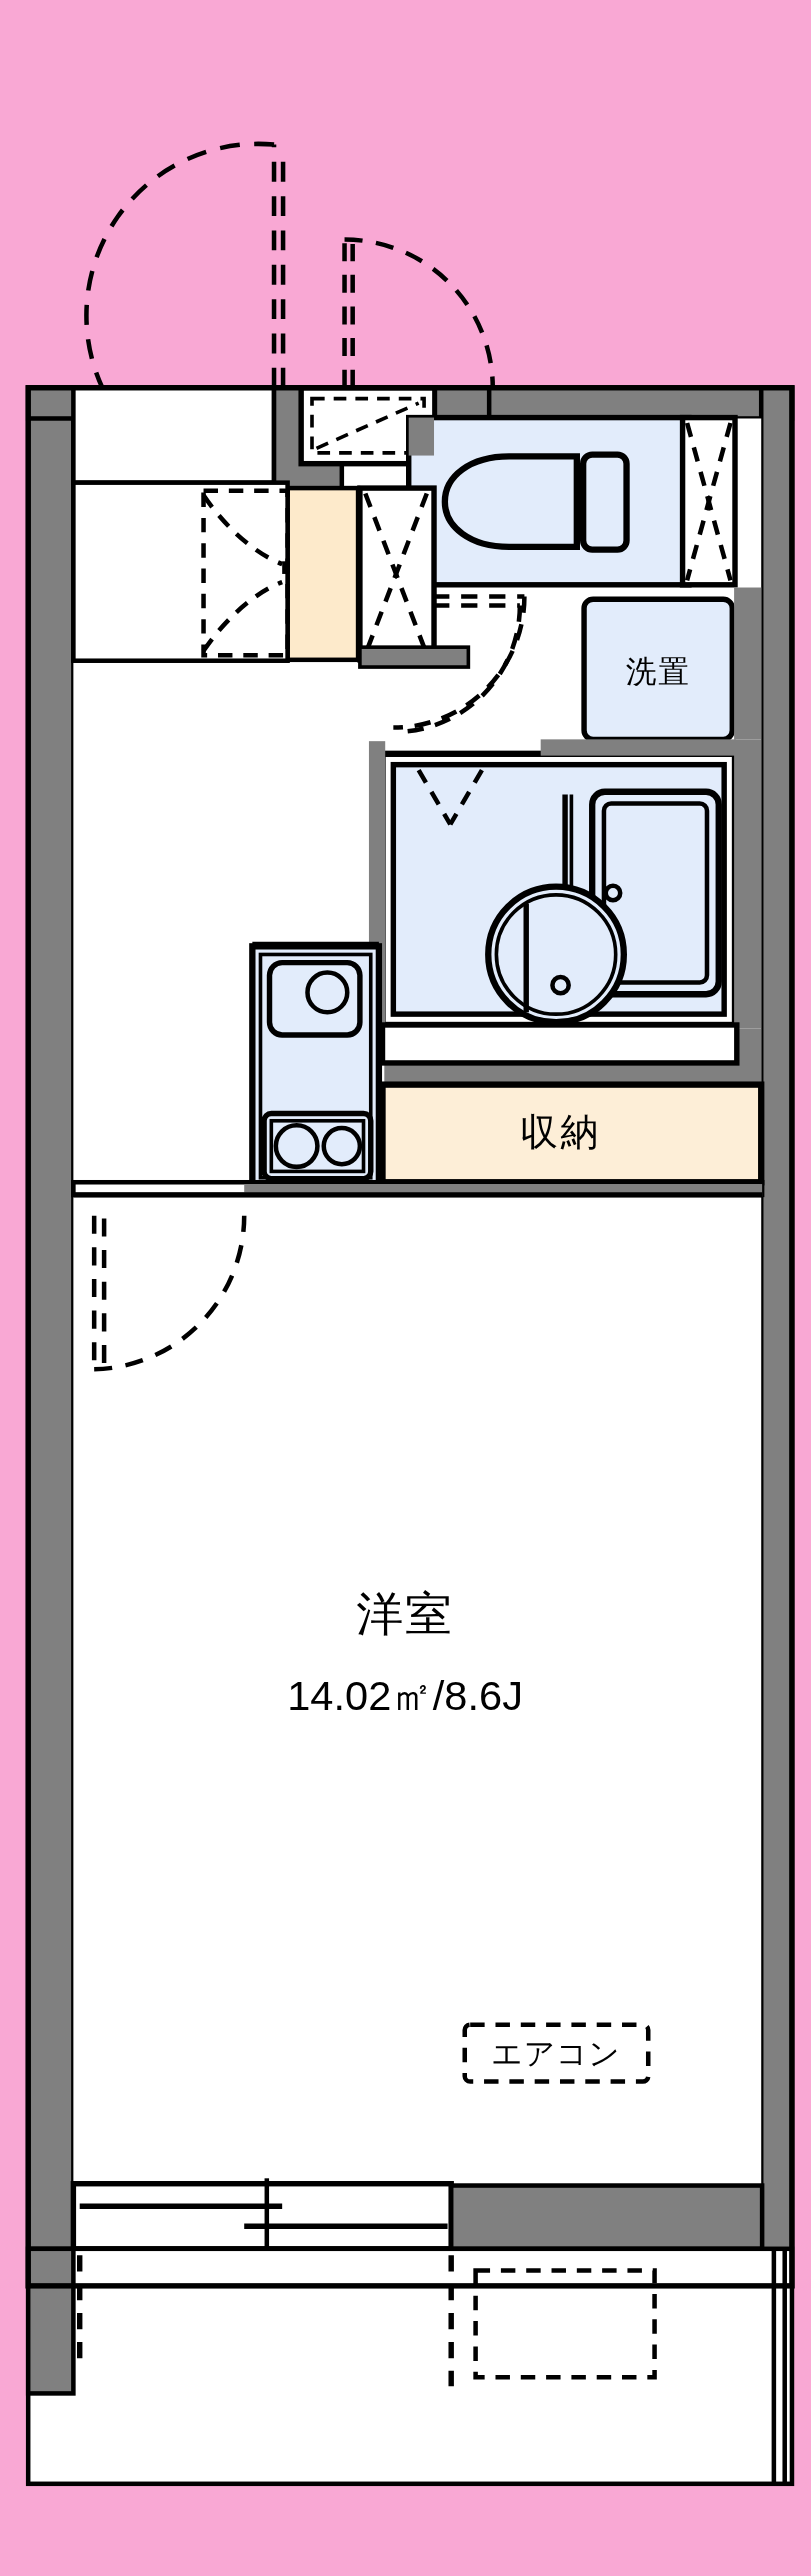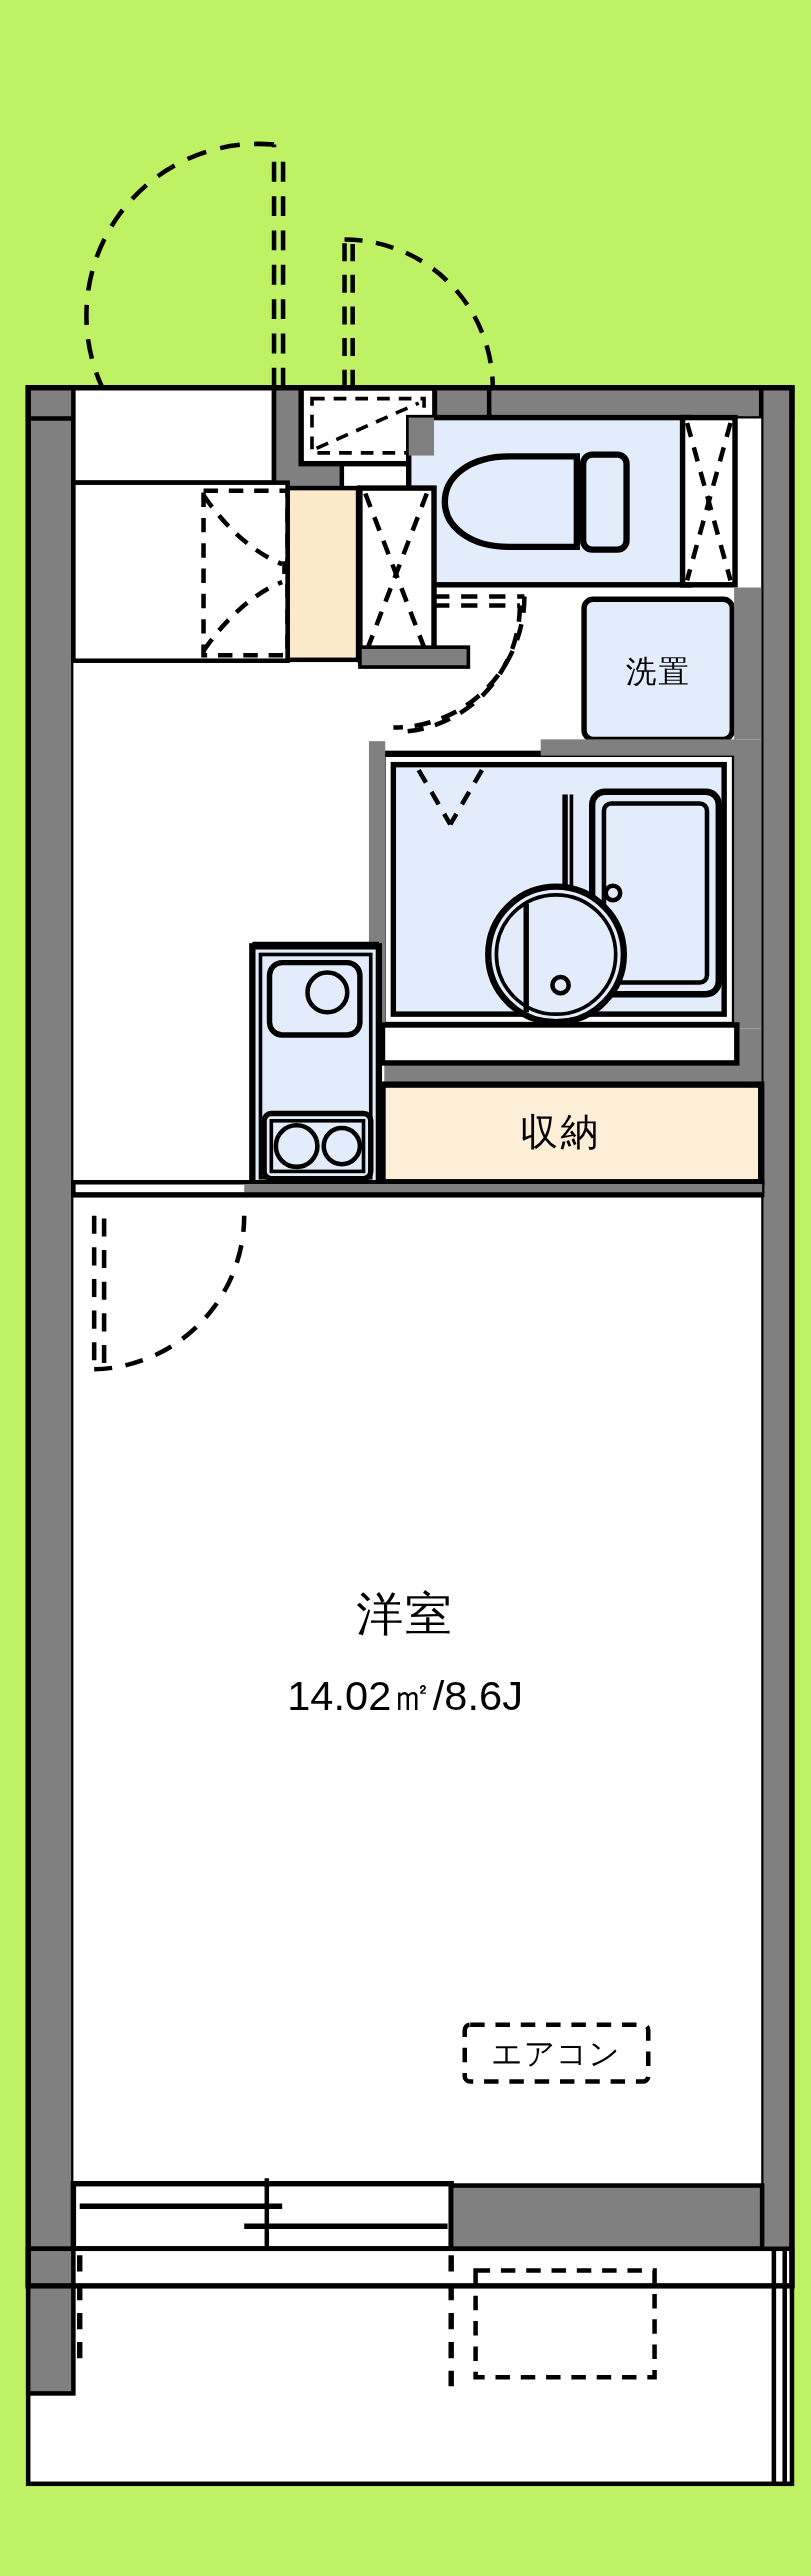--- a/index.html
+++ b/index.html
@@ -10,21 +10,21 @@
   body {
     width: 812px;
     height: 2576px;
     font-family: "Liberation Sans", sans-serif;
     overflow: hidden;
   }
   #floorplan-root {
     position: relative;
     width: 812px;
     height: 2576px;
-    background: #bef264;
+    background: #f9a8d4;
   }
   svg#plan {
     display: block;
     width: 812px;
     height: 2576px;
   }
   .room-label {
     font-family: "Liberation Sans", sans-serif;
     fill: #000000;
     text-anchor: middle;

